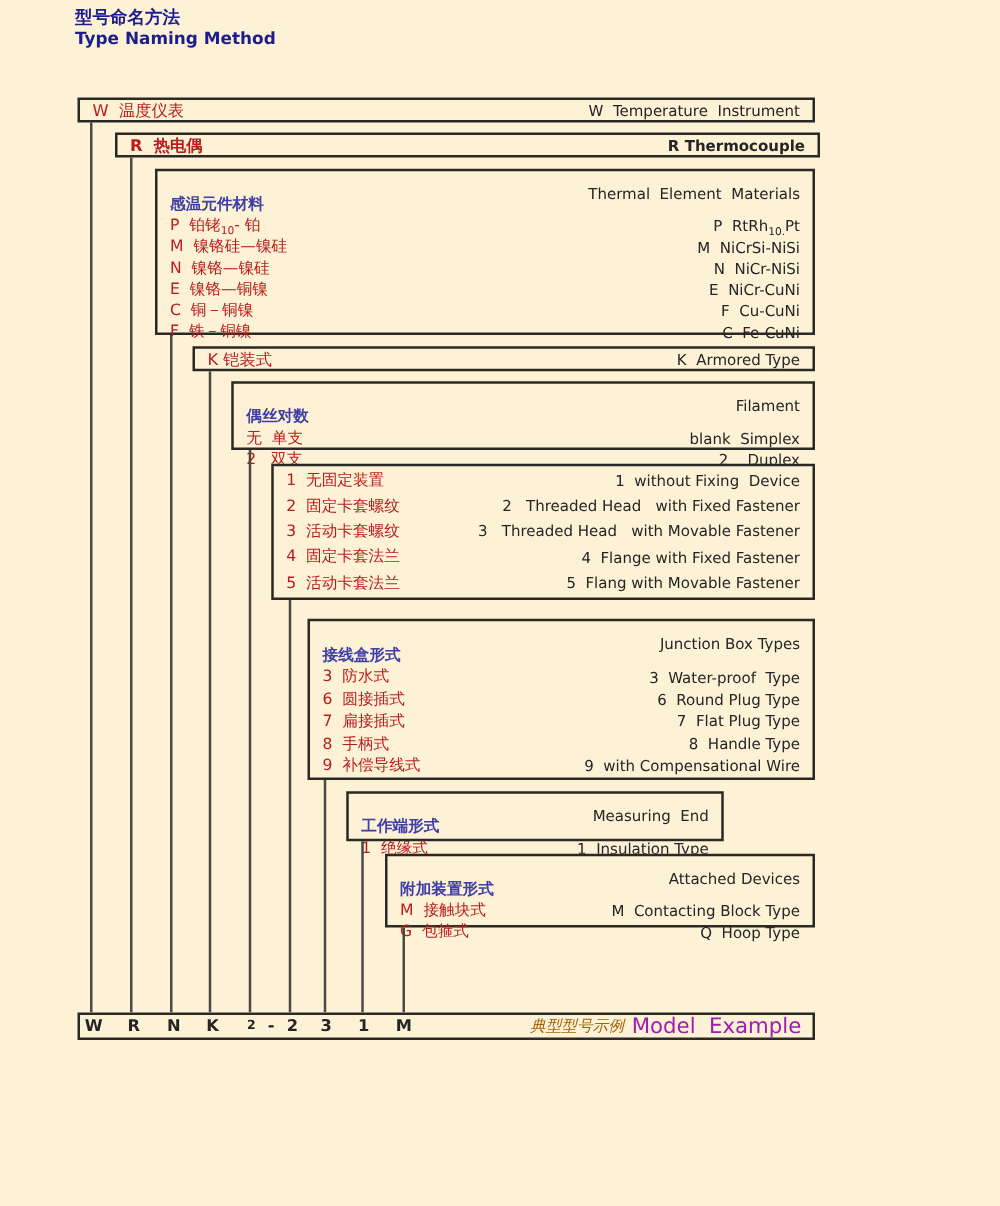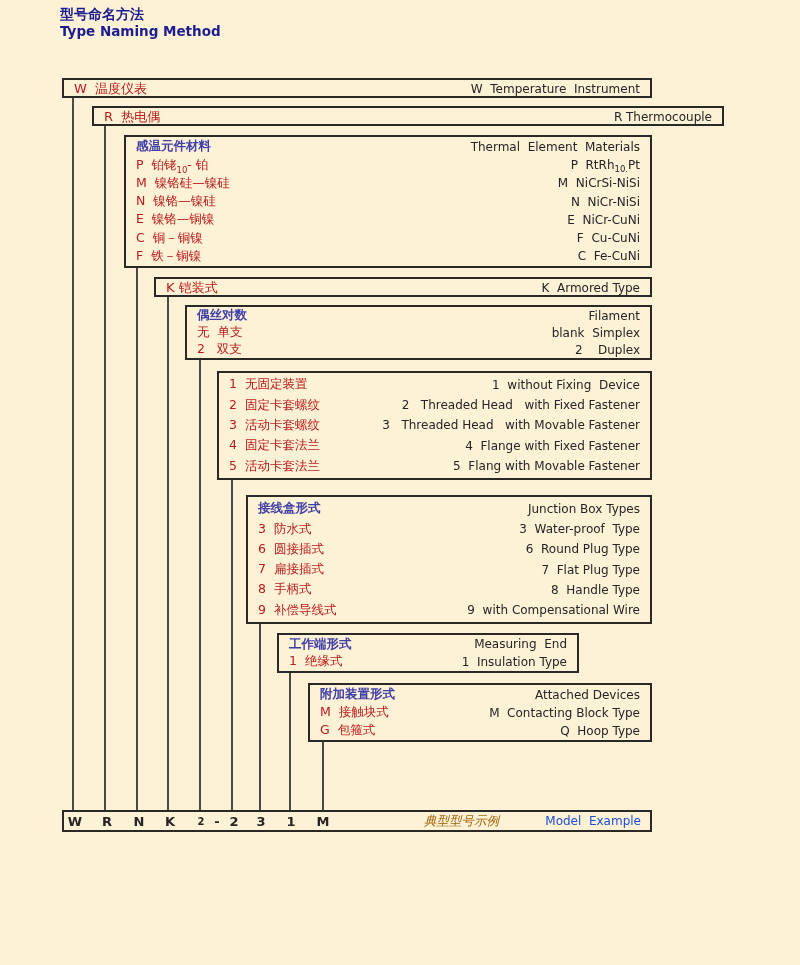--- a/index.html
+++ b/index.html
@@ -27,21 +27,21 @@
     border:2px solid #2b2925;
     display:flex;flex-direction:column;justify-content:space-evenly;
     background:#fdf1d6;
   }
   .row{
     display:flex;justify-content:space-between;align-items:center;
     padding:0 10px;white-space:pre;
   }
   .cn-cell{font-size:12.5px;color:#b91c1c;}
   .en-cell{font-size:12px;color:#252525;text-align:right;}
-  .hdr .cn-cell{color:#3f3fa8;font-weight:bold;}
+  .hdr .cn-cell{color:#3f3fa8;font-weight:bold;margin-top:18px;}
   .hdr .en-cell{color:#252525;}
   .single .cn-cell{font-size:13px;}
   sub{font-size:8.5px;line-height:0;}
 
   .vline{
     position:absolute;width:2px;background:#4a4a44;
   }
 
   .model-box{
     position:absolute;left:62px;top:810px;width:590px;height:22px;
@@ -51,41 +51,41 @@
     position:absolute;top:50%;transform:translate(-50%,-50%);
     font-size:13px;font-weight:bold;color:#252525;
   }
   .model-box .code.small{font-size:10px;}
   .model-box .label-cn{
     position:absolute;left:360px;top:50%;transform:translateY(-50%);
     font-size:12.5px;color:#a16207;white-space:pre;font-style:italic;
   }
   .model-box .label-en{
     position:absolute;right:9px;top:50%;transform:translateY(-50%);
-    font-size:12px;color:#1d4ed8;white-space:pre;
+    font-size:17px;color:#a21caf;white-space:pre;
   }
 </style>
 </head>
 <body>
 
 <div class="page">
 
   <div class="page-title">
     <span class="cn">型号命名方法</span>
     <span class="en">Type Naming Method</span>
   </div>
 
   <div class="nbox single" style="left:62px;top:78px;width:590px;height:20px;">
     <div class="row">
       <span class="cn-cell">W  温度仪表</span>
       <span class="en-cell">W  Temperature  Instrument</span>
     </div>
   </div>
 
-  <div class="nbox single" style="left:92px;top:106px;width:632px;height:20px;">
+  <div class="nbox single" style="left:92px;top:106px;width:564px;height:20px;font-weight:bold;">
     <div class="row">
       <span class="cn-cell">R  热电偶</span>
       <span class="en-cell">R Thermocouple</span>
     </div>
   </div>
 
   <div class="nbox" style="left:124px;top:135px;width:528px;height:133px;">
     <div class="row hdr">
       <span class="cn-cell">感温元件材料</span>
       <span class="en-cell">Thermal  Element  Materials</span>

